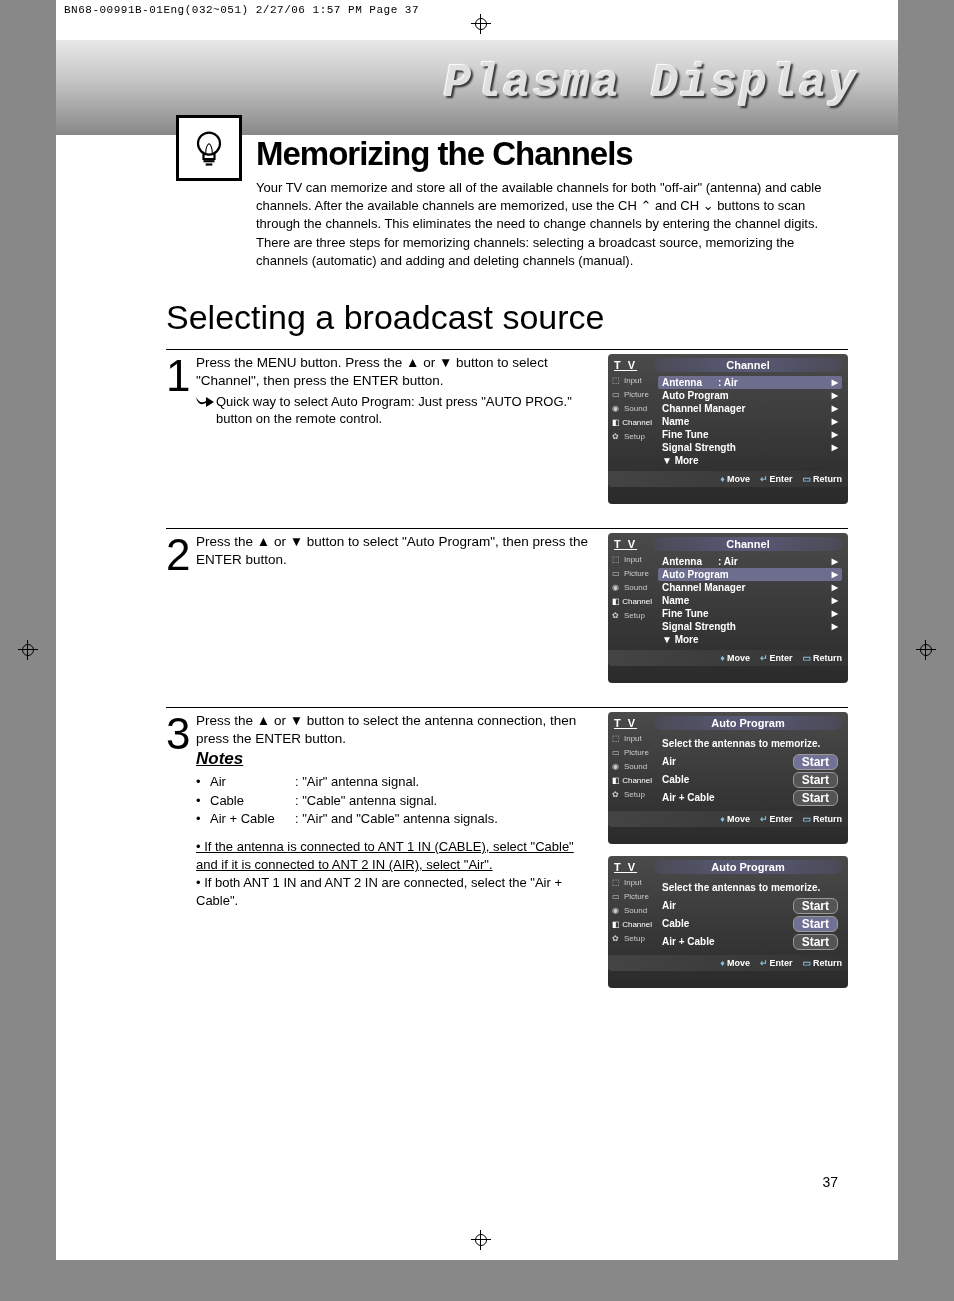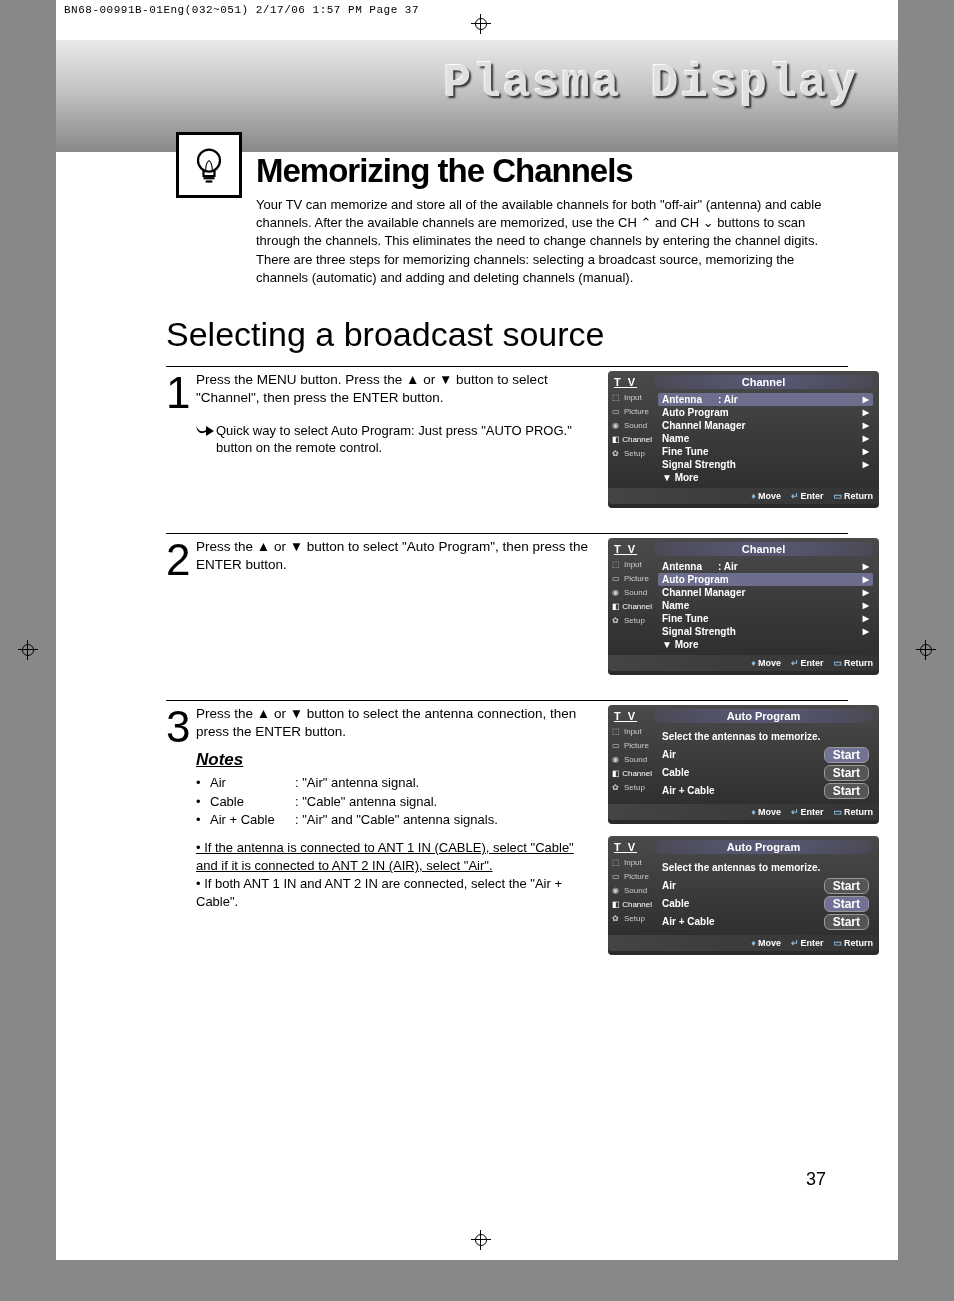--- a/index.html
+++ b/index.html
@@ -17,24 +17,25 @@
     min-height: 1260px;
     padding-top: 0;
   }
   .prepress {
     font-family: "Courier New", monospace;
     font-size: 11px;
     padding: 4px 8px;
     letter-spacing: 0.5px;
   }
   .banner {
-    height: 112px;
+    height: 95px;
     background: linear-gradient(to bottom, #e8e8e8 0%, #c8c8c8 40%, #a8a8a8 70%, #888 100%);
     position: relative;
     margin-top: 20px;
+    font-style: italic;
   }
   .banner-title {
     position: absolute;
     right: 40px;
     top: 18px;
     font-family: "Courier New", monospace;
     font-size: 46px;
     font-weight: bold;
     color: #e0e0e0;
     text-shadow: 2px 2px 2px #333, -1px -1px 1px #fff;
@@ -104,59 +105,58 @@
     width: 30px;
     font-stretch: condensed;
   }
   .step-text {
     flex: 1;
     font-size: 13.5px;
     line-height: 1.35;
   }
   .quick {
     display: flex;
-    margin-top: 16px;
+    margin-top: 4px;
   }
   .quick-arrow {
     width: 20px;
     flex-shrink: 0;
   }
   .quick-text {
     font-family: "Arial Narrow", Arial, sans-serif;
     font-size: 13px;
     font-stretch: condensed;
     line-height: 1.3;
   }
   .notes-hd {
     font-family: "Arial Narrow", Arial, sans-serif;
     font-weight: bold;
     font-style: italic;
     text-decoration: underline;
     font-size: 17px;
-    margin-top: 8px;
     font-stretch: condensed;
   }
   .notes-list {
     font-size: 13px;
     line-height: 1.4;
     margin-top: 2px;
   }
   .notes-list .row { display: flex; }
   .notes-list .bul { width: 14px; }
   .notes-list .lbl { width: 85px; }
   .osd-stack { width: 240px; flex-shrink: 0; }
   .osd {
-    width: 271px;
+    width: 240px;
     background: linear-gradient(to bottom,#4a4a4a,#2a2a2a);
     border-radius: 4px;
     font-family: Arial, sans-serif;
     color: #fff;
     font-size: 10px;
     margin-bottom: 12px;
-    padding: 2px 2px 4px 2px;
+    padding: 2px 2px 17px 2px;
     box-sizing: border-box;
   }
   .osd-head { display:flex; align-items:center; padding: 2px 4px; }
   .osd-tv {
     font-weight: bold;
     font-size: 11px;
     text-decoration: underline;
     width: 40px;
     letter-spacing: 2px;
   }
@@ -208,43 +208,43 @@
     background: #555;
     border: 1px solid #999;
     padding: 0 8px;
     font-size: 12px;
     border-radius: 6px;
   }
   .osd-btn.hl { background: rgba(120,120,160,0.9); }
   .page-num {
     position: absolute;
     bottom: 70px;
-    right: 72px;
-    font-size: 18px;
+    right: 60px;
+    font-size: 14px;
   }
   .crop-crosshair {
     position:absolute;
     width:20px; height:20px;
   }
   .crop-crosshair::before, .crop-crosshair::after {
     content:""; position:absolute; background:#000;
   }
   .crop-crosshair::before { left:9px; top:0; width:1px; height:20px; }
   .crop-crosshair::after  { top:9px; left:0; height:1px; width:20px; }
   .crop-crosshair .ring {
     position:absolute; left:4px; top:4px; width:10px; height:10px;
     border:1px solid #000; border-radius:50%;
   }
 </style>
 </head>
 <body>
 
 <div class="page">
 
-  <div class="prepress">BN68-00991B-01Eng(032~051)  2/17/06  1:57 PM  Page 37</div>
+  <div class="prepress">BN68-00991B-01Eng(032~051)  2/27/06  1:57 PM  Page 37</div>
 
   <div class="crop-crosshair" style="left:415px; top:14px;">
       <span class="ring"></span>
     </div>
 
   <div class="banner">
     <div class="banner-title">Plasma Display</div>
   </div>
 
   <div class="content">

